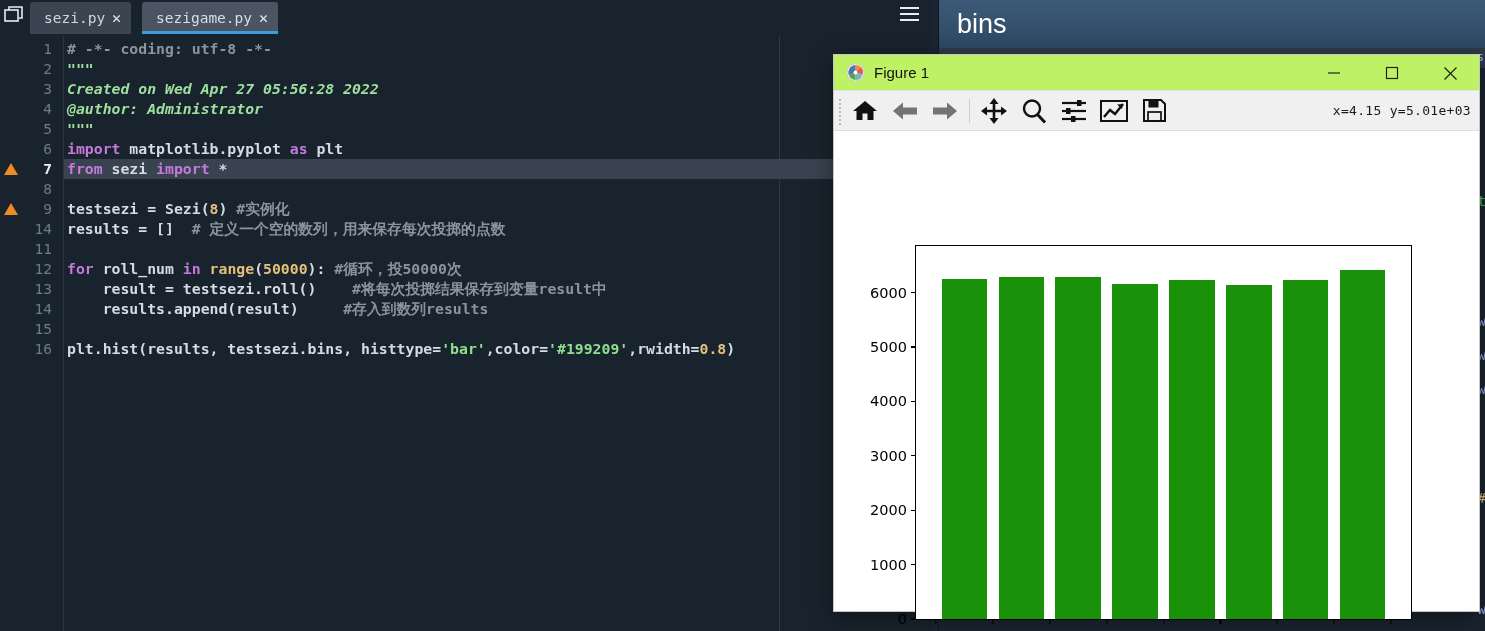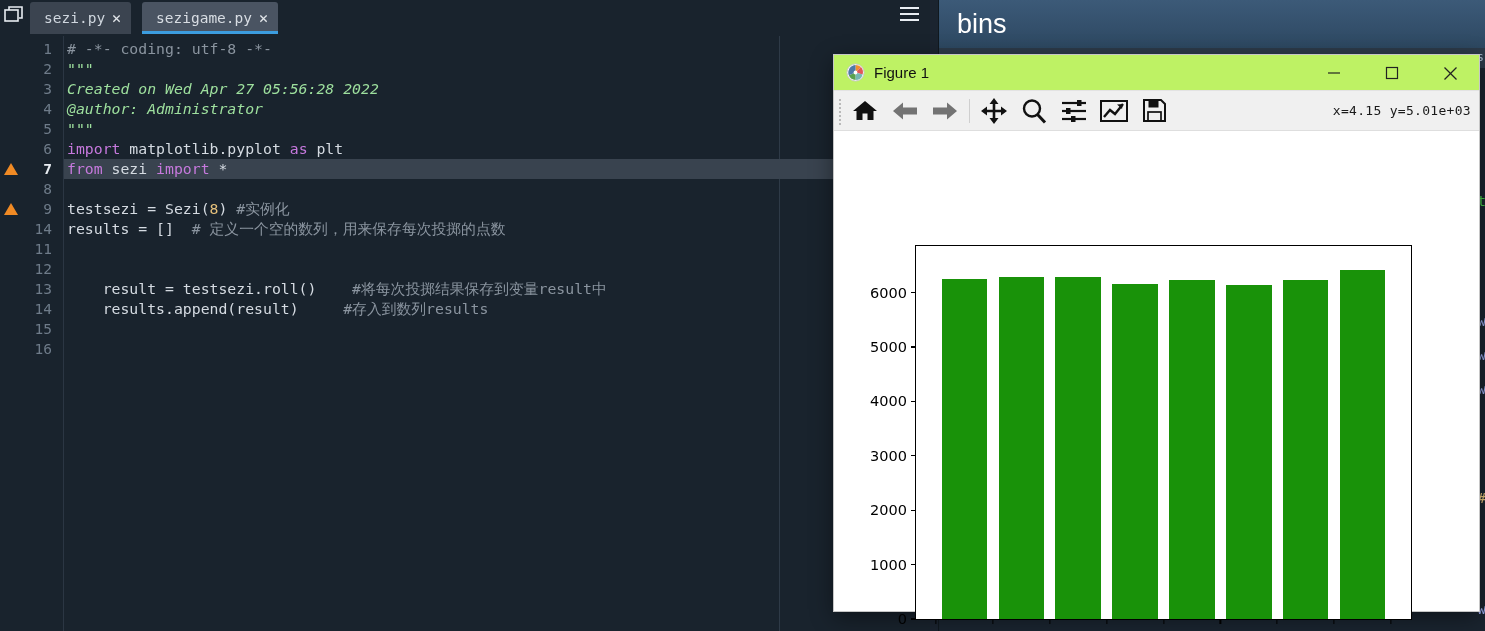--- a/index.html
+++ b/index.html
@@ -47,20 +47,21 @@
   }
   .gutter {
     position: absolute; left: 0; top: 0; width: 64px; height: 595px;
     background: #19232d;
     border-right: 1px solid #2b3643;
   }
   .codearea {
     position: absolute; left: 64px; top: 0; right: 0; bottom: 0;
     background: #19232d;
     overflow: hidden;
+    font-weight: bold;
   }
   .ruler-line {
     position: absolute; left: 715px; top: 0; bottom: 0; width: 1px;
     background: #2e3a47;
   }
   .line {
     position: relative; height: 20px; line-height: 20px;
     font-family: "DejaVu Sans Mono", monospace;
     font-size: 14.8px;
     white-space: pre;
@@ -284,28 +285,34 @@
           </div>
           <div class="code-line-wrap" style="top: 163px;">
             <div class="line"><span class="fn">testsezi = Sezi(</span><span class="num">8</span><span class="fn">) </span><span class="cm">#实例化</span></div>
           </div>
           <div class="code-line-wrap" style="top: 183px;">
             <div class="line"><span class="fn">results = []  </span><span class="cm"># 定义一个空的数列，用来保存每次投掷的点数</span></div>
           </div>
           <div class="code-line-wrap" style="top: 203px;">
             <div class="line"><span class="fn"></span></div>
           </div>
+          <div class="code-line-wrap" style="top: 223px;">
+            <div class="line"><span class="k">for</span><span class="fn"> roll_num </span><span class="k">in</span><span class="fn"> </span><span class="num">range</span><span class="fn">(</span><span class="num">50000</span><span class="fn">): </span><span class="cm">#循环，投50000次</span></div>
+          </div>
           <div class="code-line-wrap" style="top: 243px;">
             <div class="line"><span class="fn">    result = testsezi.roll()    </span><span class="cm">#将每次投掷结果保存到变量result中</span></div>
           </div>
           <div class="code-line-wrap" style="top: 263px;">
             <div class="line"><span class="fn">    results.append(result)     </span><span class="cm">#存入到数列results</span></div>
           </div>
           <div class="code-line-wrap" style="top: 283px;">
             <div class="line"><span class="fn"></span></div>
+          </div>
+          <div class="code-line-wrap" style="top: 303px;">
+            <div class="line"><span class="fn">plt.hist(results, testsezi.bins, histtype=</span><span class="s">'bar'</span><span class="fn">,color=</span><span class="s">'#199209'</span><span class="fn">,rwidth=</span><span class="num">0.8</span><span class="fn">)</span></div>
           </div>
         </div>
     </div>
   </div>
 
   <div class="bins-window">
     <div class="bins-title">
       <span>bins</span>
     </div>
     <div class="bins-body">

